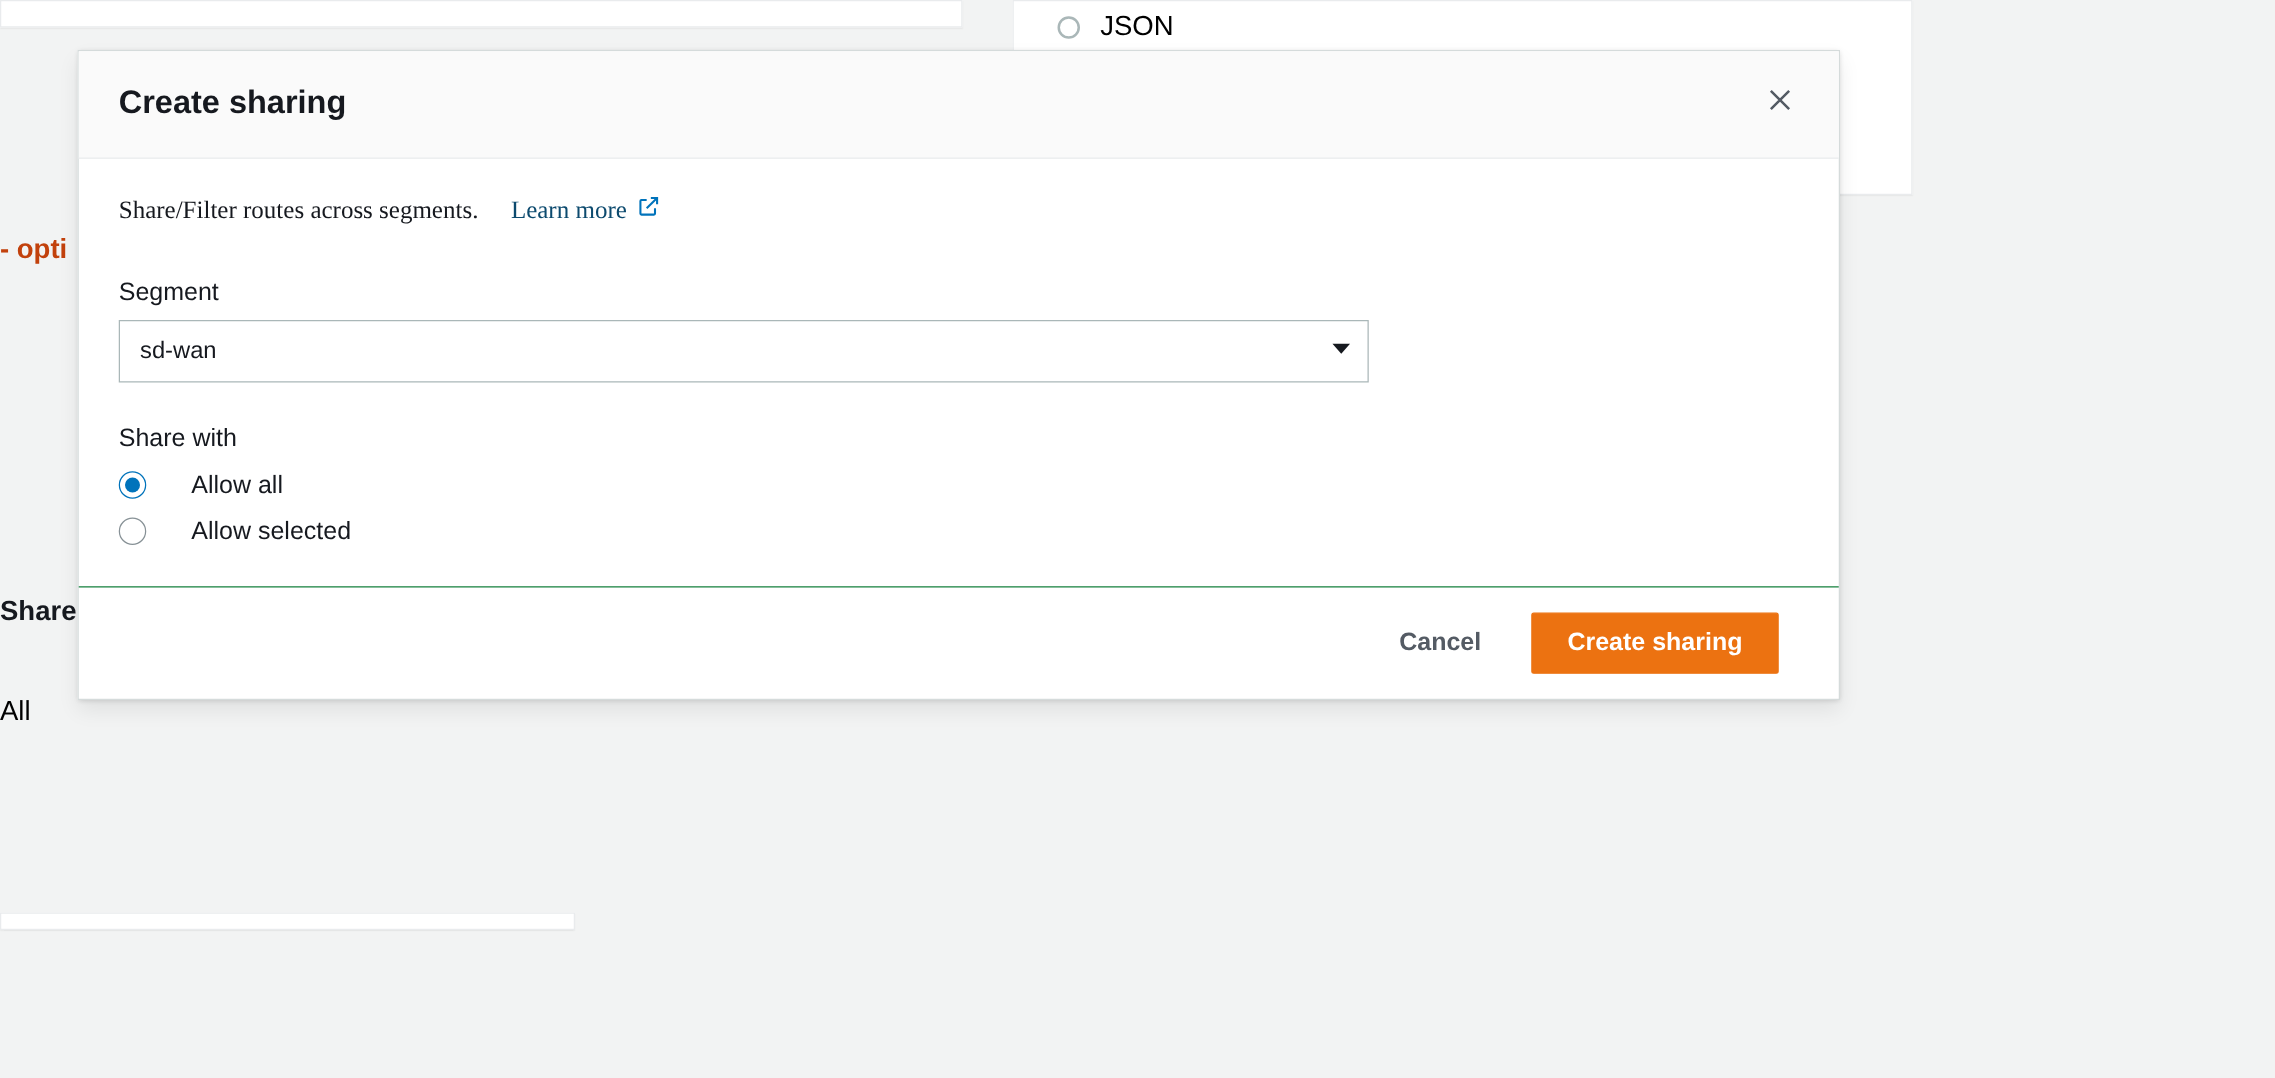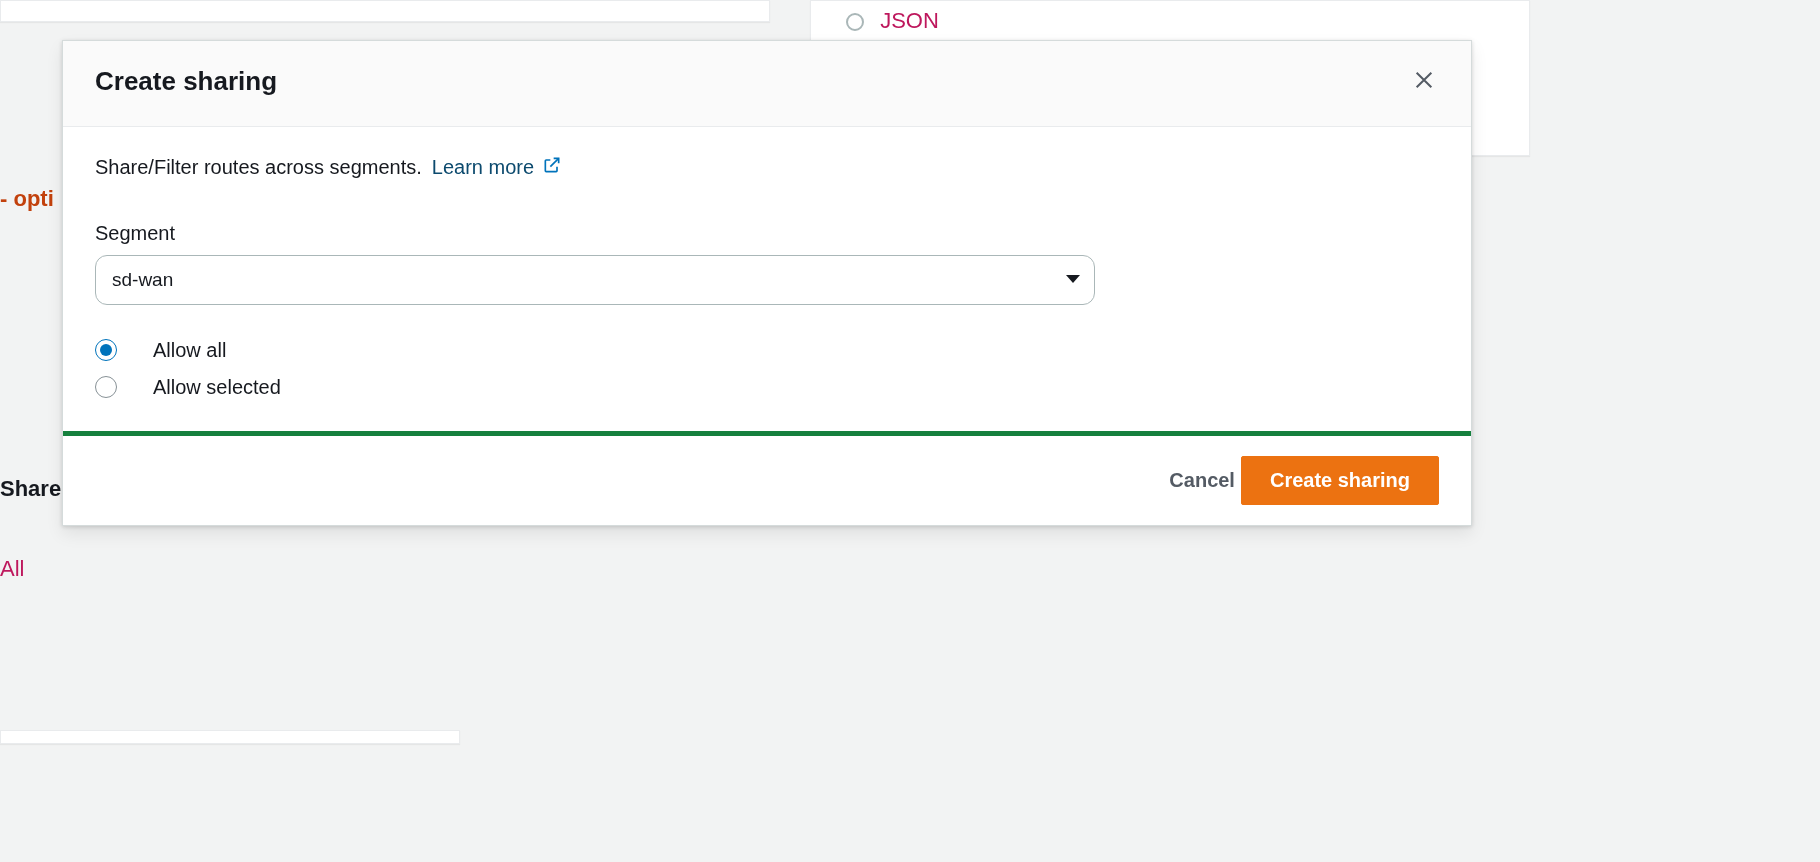--- a/index.html
+++ b/index.html
@@ -12,21 +12,21 @@
       background: #f2f3f3;
       width: 1820px;
       height: 862px;
       position: relative;
       overflow: hidden;
       color: #16191f;
     }
     
     .bg-frag {
       position: absolute;
-      color: #be185d;
+      color: #000000;
       font-size: 22px;
     }
     .bg-orange {
       color: #c2410c;
       font-weight: 700;
     }
     .bg-card {
       position: absolute;
       background: #fff;
       border: 1px solid #e9ebed;
@@ -76,22 +76,23 @@
       stroke-width: 2.2;
     }
     .modal-body {
       padding: 28px 32px 32px 32px;
     }
     .intro {
       font-size: 20px;
       color: #16191f;
       display: flex;
       align-items: center;
-      gap: 10px;
+      gap: 26px;
       flex-wrap: wrap;
+      font-family: Liberation Serif, serif;
     }
     .learn-more {
       color: #0c4a6e;
       text-decoration: none;
       display: inline-flex;
       align-items: center;
       gap: 8px;
       cursor: pointer;
     }
     .learn-more svg {
@@ -111,21 +112,21 @@
       display: block;
     }
     .select-wrap {
       position: relative;
       width: 1000px;
     }
     .select {
       width: 100%;
       height: 50px;
       border: 1px solid #aab7b8;
-      border-radius: 12px;
+      border-radius: 0;
       background: #fff;
       padding: 0 44px 0 16px;
       font-size: 19px;
       color: #16191f;
       display: flex;
       align-items: center;
       cursor: pointer;
     }
     .select-caret {
       position: absolute;
@@ -167,25 +168,26 @@
       width: 12px;
       height: 12px;
       border-radius: 50%;
       background: #0073bb;
     }
     .radio-label {
       font-size: 20px;
       color: #16191f;
     }
     .modal-footer {
-      border-top: 5px solid #15803d;
-      padding: 20px 32px;
+      border-top: 1px solid #15803d;
+      padding: 20px 48px;
       display: flex;
       justify-content: flex-end;
       align-items: center;
+      gap: 34px;
     }
     .btn-link {
       background: none;
       border: none;
       font-size: 20px;
       font-weight: 700;
       color: #545b64;
       cursor: pointer;
       padding: 10px 6px;
     }
@@ -251,20 +253,21 @@
         </div>
         <span class="select-caret">
           <svg viewBox="0 0 16 12">
               <path d="M1 2 L8 10 L15 2 Z"></path>
             </svg>
         </span>
       </div>
     </div>
 
     <div class="radio-group">
+      <label class="field-label">Share with</label>
 
       <div class="radio-row">
         <span class="radio checked"></span>
         <span class="radio-label">Allow all</span>
       </div>
 
       <div class="radio-row">
         <span class="radio"></span>
         <span class="radio-label">Allow selected</span>
       </div>

